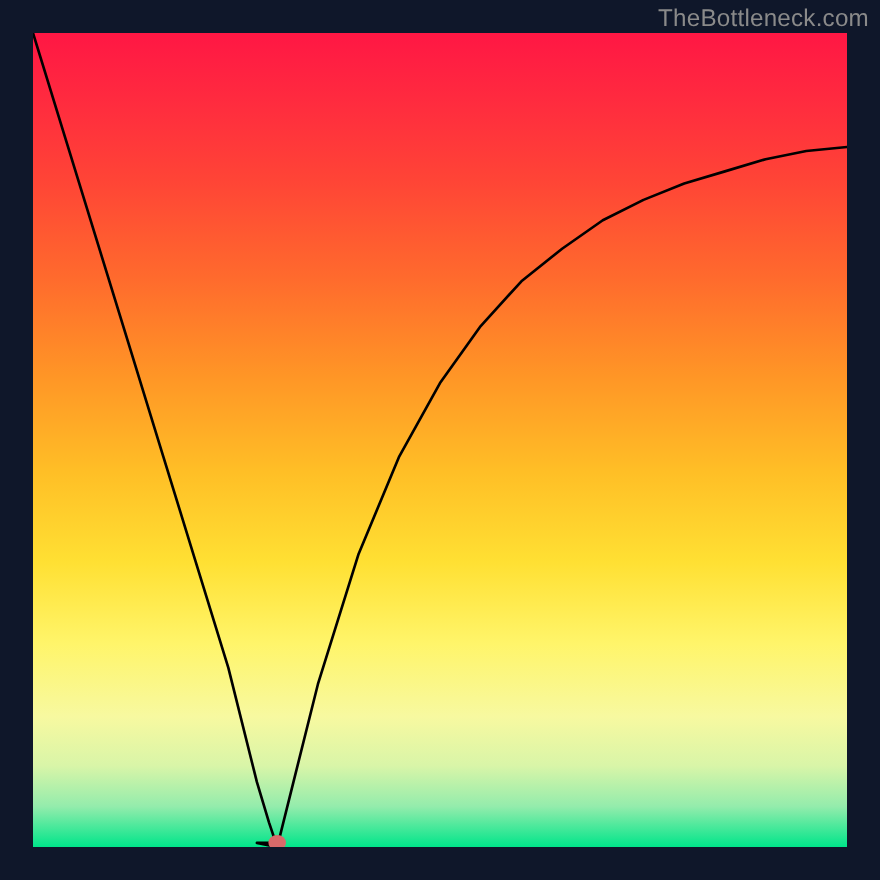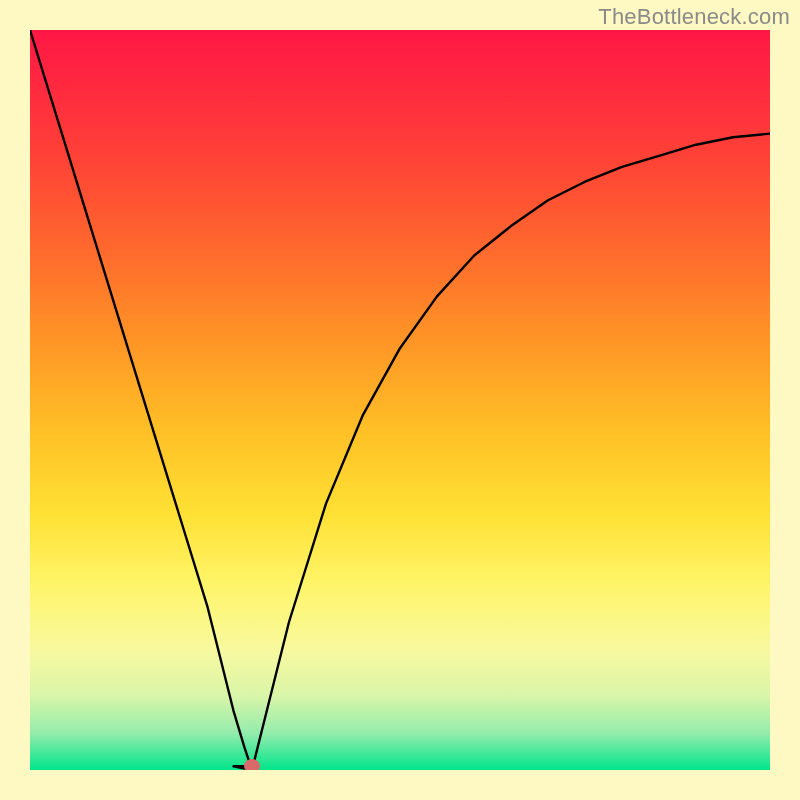--- a/index.html
+++ b/index.html
@@ -8,21 +8,21 @@
     width: 800px;
     height: 800px;
     background: #000;
     overflow: hidden;
     font-family: Arial, Helvetica, sans-serif;
   }
   .frame {
     position: relative;
     width: 800px;
     height: 800px;
-    background: #fef9c3;
+    background: #0f172a;
   }
   .watermark {
     position: absolute;
     top: 4px;
     right: 10px;
     color: #8a8a8a;
     font-size: 22px;
     font-weight: 500;
     letter-spacing: 0.2px;
     z-index: 10;

